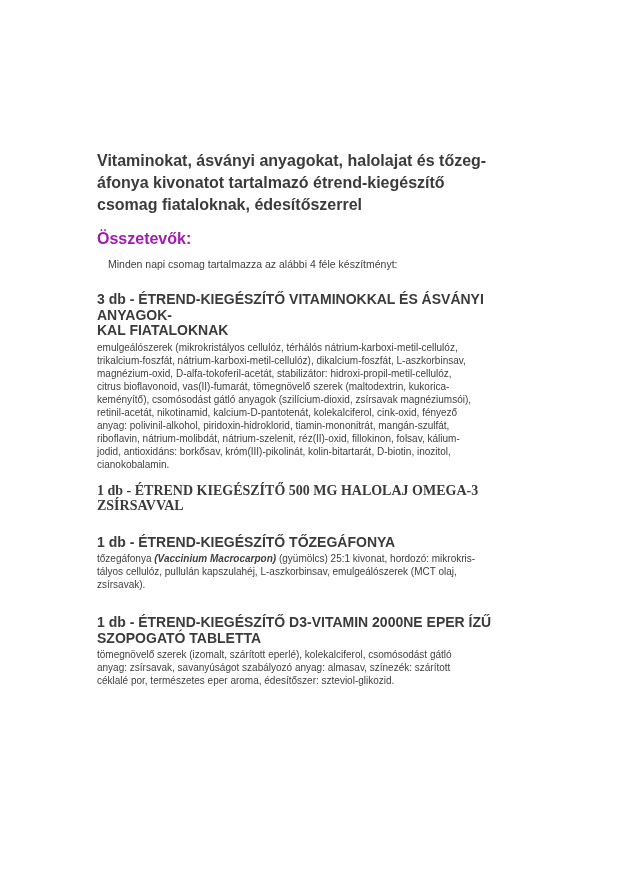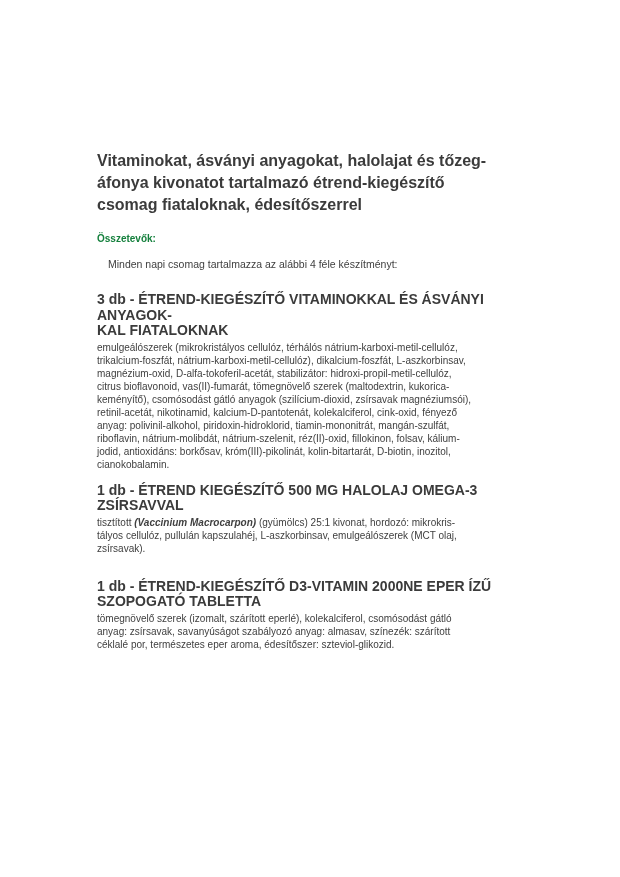--- a/index.html
+++ b/index.html
@@ -24,41 +24,41 @@
   }
   .title {
     font-size: 16px;
     line-height: 22px;
     font-weight: bold;
     white-space: pre-line;
     margin: 0 0 15px 0;
     color: #3b3b3b;
   }
   .subhead {
-    font-size: 10px;
+    font-size: 16px;
     line-height: 16px;
     font-weight: bold;
     margin: 0 0 9px 0;
-    color: #15803d;
+    color: #a21caf;
   }
   .intro {
     font-size: 10.5px;
     line-height: 13px;
     margin: 11px;
     color: #404040;
   }
   .sec-heading {
     font-size: 14px;
     line-height: 15.5px;
     font-weight: bold;
     white-space: pre-line;
     margin: 21px 0 2px 0;
     color: #3b3b3b;
   }
-  .sec2 .sec-heading { margin-top: 12px; }
+  .sec2 .sec-heading { margin-top: 12px; font-family: Liberation Serif, serif; }
   .sec3 .sec-heading { margin-top: 21px; }
   .sec4 .sec-heading { margin-top: 24px; }
   .sec-body {
     font-size: 10px;
     line-height: 13px;
     margin: 0;
     white-space: pre-line;
     color: #404040;
   }
   .lead-bold { font-weight: bold; }
@@ -92,21 +92,22 @@
 jodid, antioxidáns: borkősav, króm(III)-pikolinát, kolin-bitartarát, D-biotin, inozitol,
 cianokobalamin.</p>
     </div>
 
     <div class="sec sec2">
       <h3 class="sec-heading">1 db - ÉTREND KIEGÉSZÍTŐ 500 MG HALOLAJ OMEGA-3
 ZSÍRSAVVAL</h3>
     </div>
 
     <div class="sec sec3">
-      <p class="sec-body"><span>tisztított </span><span class="species">(Vaccinium Macrocarpon)</span><span> (gyümölcs) 25:1 kivonat, hordozó: mikrokris-
+      <h3 class="sec-heading">1 db - ÉTREND-KIEGÉSZÍTŐ TŐZEGÁFONYA</h3>
+      <p class="sec-body"><span>tőzegáfonya </span><span class="species">(Vaccinium Macrocarpon)</span><span> (gyümölcs) 25:1 kivonat, hordozó: mikrokris-
 tályos cellulóz, pullulán kapszulahéj, L-aszkorbinsav, emulgeálószerek (MCT olaj,
 zsírsavak).</span></p>
     </div>
 
     <div class="sec sec4">
       <h3 class="sec-heading">1 db - ÉTREND-KIEGÉSZÍTŐ D3-VITAMIN 2000NE EPER ÍZŰ
 SZOPOGATÓ TABLETTA</h3>
       <p class="sec-body">tömegnövelő szerek (izomalt, szárított eperlé), kolekalciferol, csomósodást gátló
 anyag: zsírsavak, savanyúságot szabályozó anyag: almasav, színezék: szárított
 céklalé por, természetes eper aroma, édesítőszer: szteviol-glikozid.</p>

